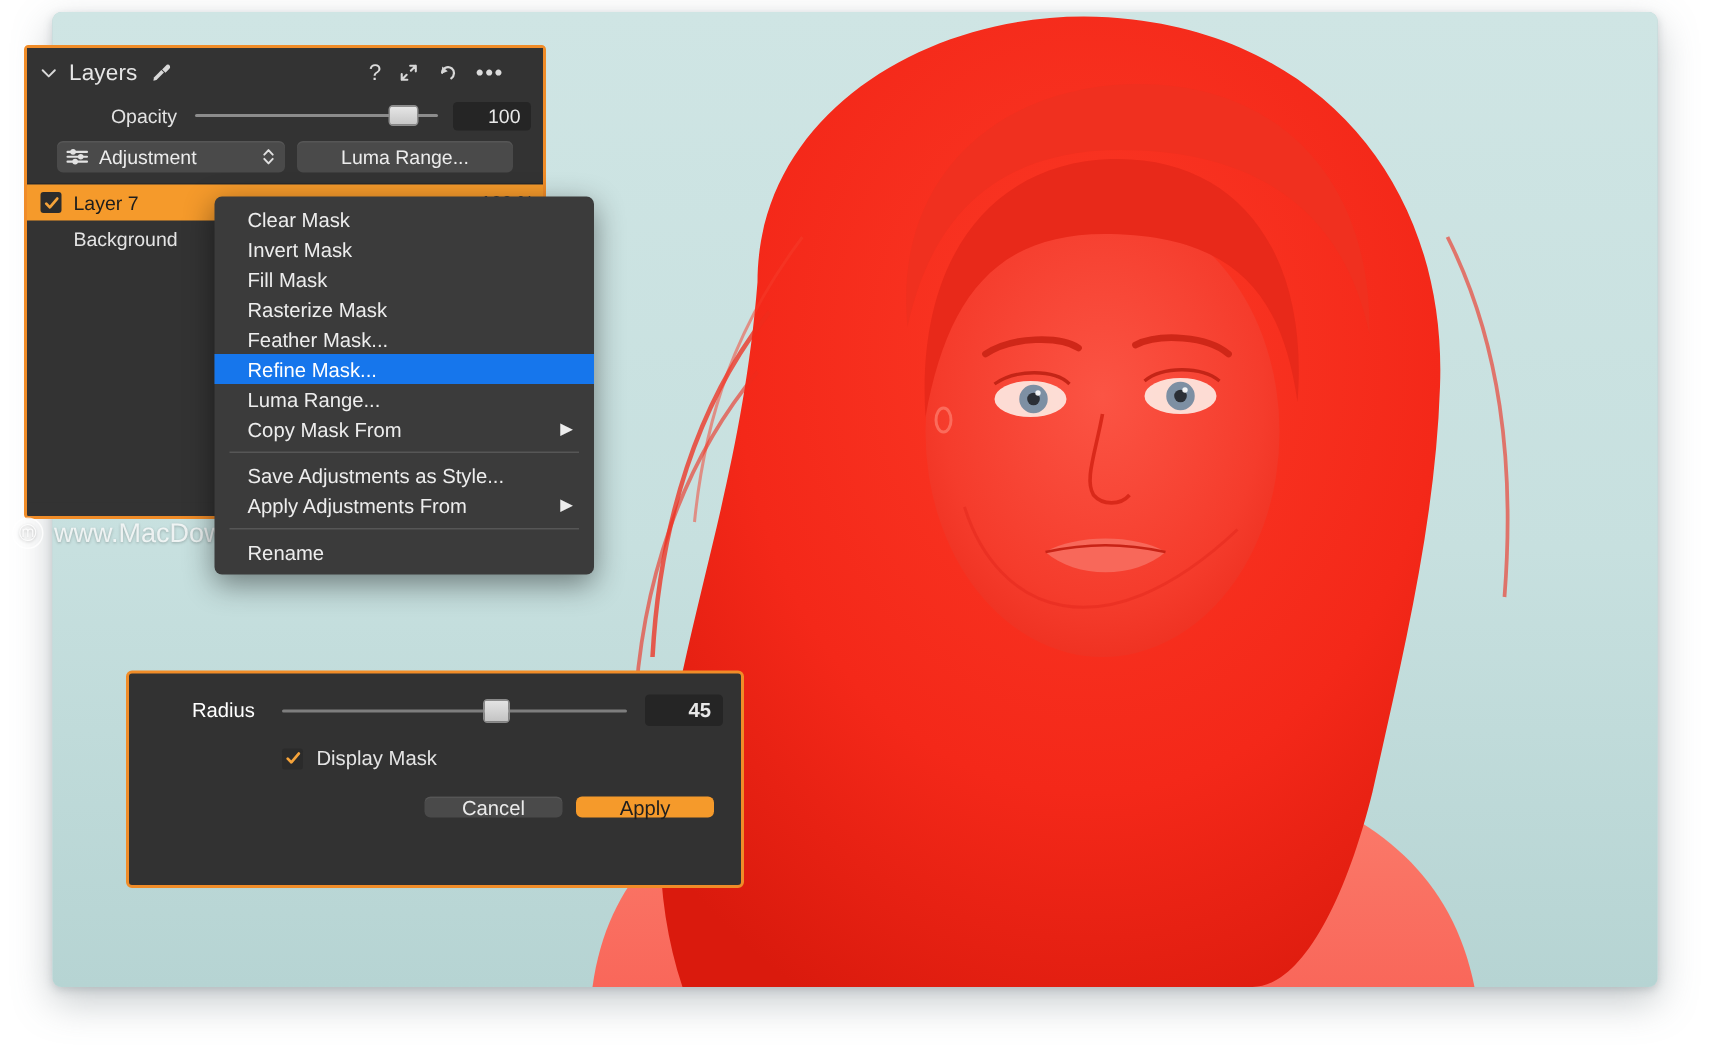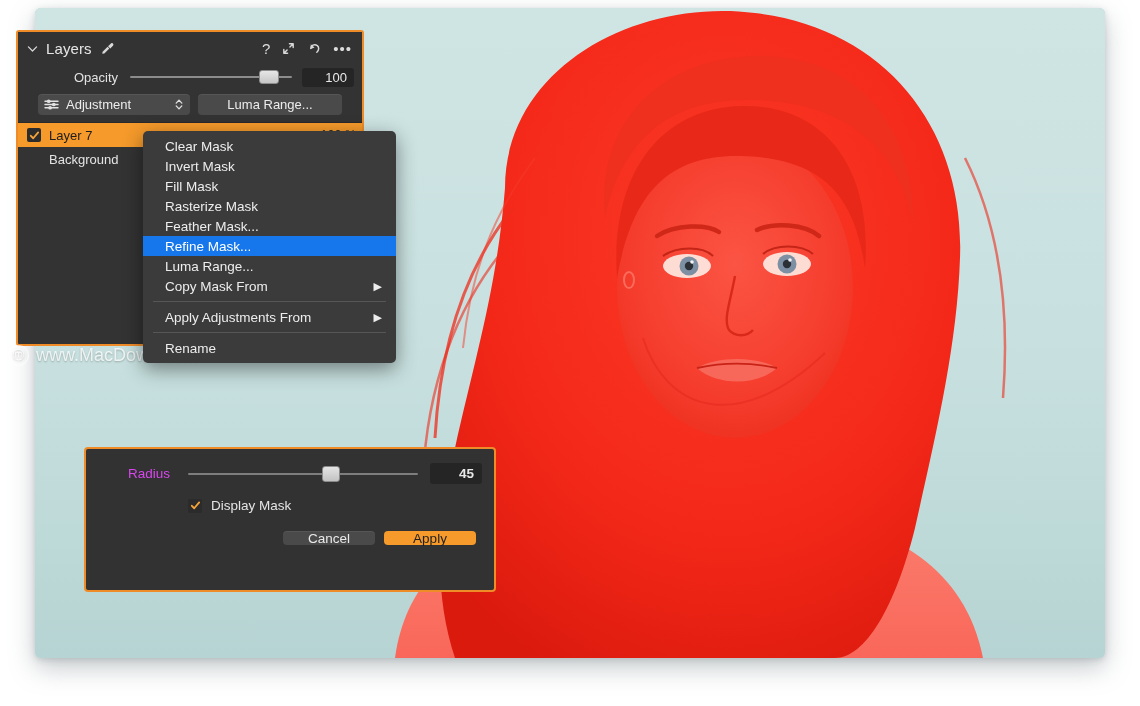--- a/index.html
+++ b/index.html
@@ -27,21 +27,21 @@
 
   
   .layers-panel {
     position: absolute; left: 16px; top: 30px; width: 348px; height: 316px;
     background: #333333;
     border: 2px solid #f08c28;
     border-radius: 3px;
     color: #e9e9e9;
   }
   .layers-header {
-    height: 32px; display: flex; align-items: center; padding: 0 10px 0 8px;
+    height: 32px; display: flex; align-items: center; padding: 0 26px 0 8px;
     background: #333333;
   }
   .chev-down { width: 13px; height: 13px; flex: 0 0 auto; }
   .layers-title {
     font-size: 15px; color: #e6e6e6; margin-left: 7px; letter-spacing: .1px;
   }
   .eyedrop { margin-left: 8px; width: 15px; height: 15px; }
   .hdr-spacer { flex: 1 1 auto; }
   .hdr-icons { display:flex; align-items:center; gap: 11px; }
   .hdr-icons .ic { width: 15px; height: 15px; display:block; }
@@ -136,21 +136,21 @@
     position: absolute; left: 84px; top: 447px; width: 412px; height: 145px;
     background: #323232; border: 2px solid #f08c28; border-radius: 4px;
     color: #e8e8e8; overflow: hidden;
   }
   .refine-title {
     height: 26px; background: #222222; display:flex; align-items:center; justify-content:center;
     font-size: 14px; color: #eaeaea;
   }
   .refine-body { padding: 14px 12px 0 12px; }
   .radius-row { display:flex; align-items:center; }
-  .radius-label { width: 72px; text-align: right; font-size: 13.5px; color: #d946ef; }
+  .radius-label { width: 72px; text-align: right; font-size: 13.5px; color: #ffffff; }
   .r-slider-wrap { position:relative; flex:1 1 auto; height: 16px; margin: 0 12px 0 18px; }
   .r-track { position:absolute; top:7px; left:0; right:0; height:2px; background:#7e7e7e; border-radius:1px; }
   .r-thumb {
     position:absolute; top:0; width: 18px; height: 16px; border-radius:3px;
     background: linear-gradient(#e4e4e4,#c3c3c3); border:1px solid #8a8a8a;
   }
   .r-num {
     width: 52px; height: 21px; background:#252525; border-radius:3px;
     display:flex; align-items:center; justify-content:flex-end; padding-right:8px; font-size:13.5px;font-weight:bold;
   }
@@ -357,20 +357,23 @@
     </div>
     <div class="ctx-item">
       <span>Copy Mask From</span>
       <span class="cspacer"></span>
       <span class="arrow-r">▶</span>
     </div>
 
     <div class="ctx-sep"></div>
 
     <div class="ctx-item">
+      <span>Save Adjustments as Style...</span>
+    </div>
+    <div class="ctx-item">
       <span>Apply Adjustments From</span>
       <span class="cspacer"></span>
       <span class="arrow-r">▶</span>
     </div>
 
     <div class="ctx-sep"></div>
 
     <div class="ctx-item">
       <span>Rename</span>
     </div>

